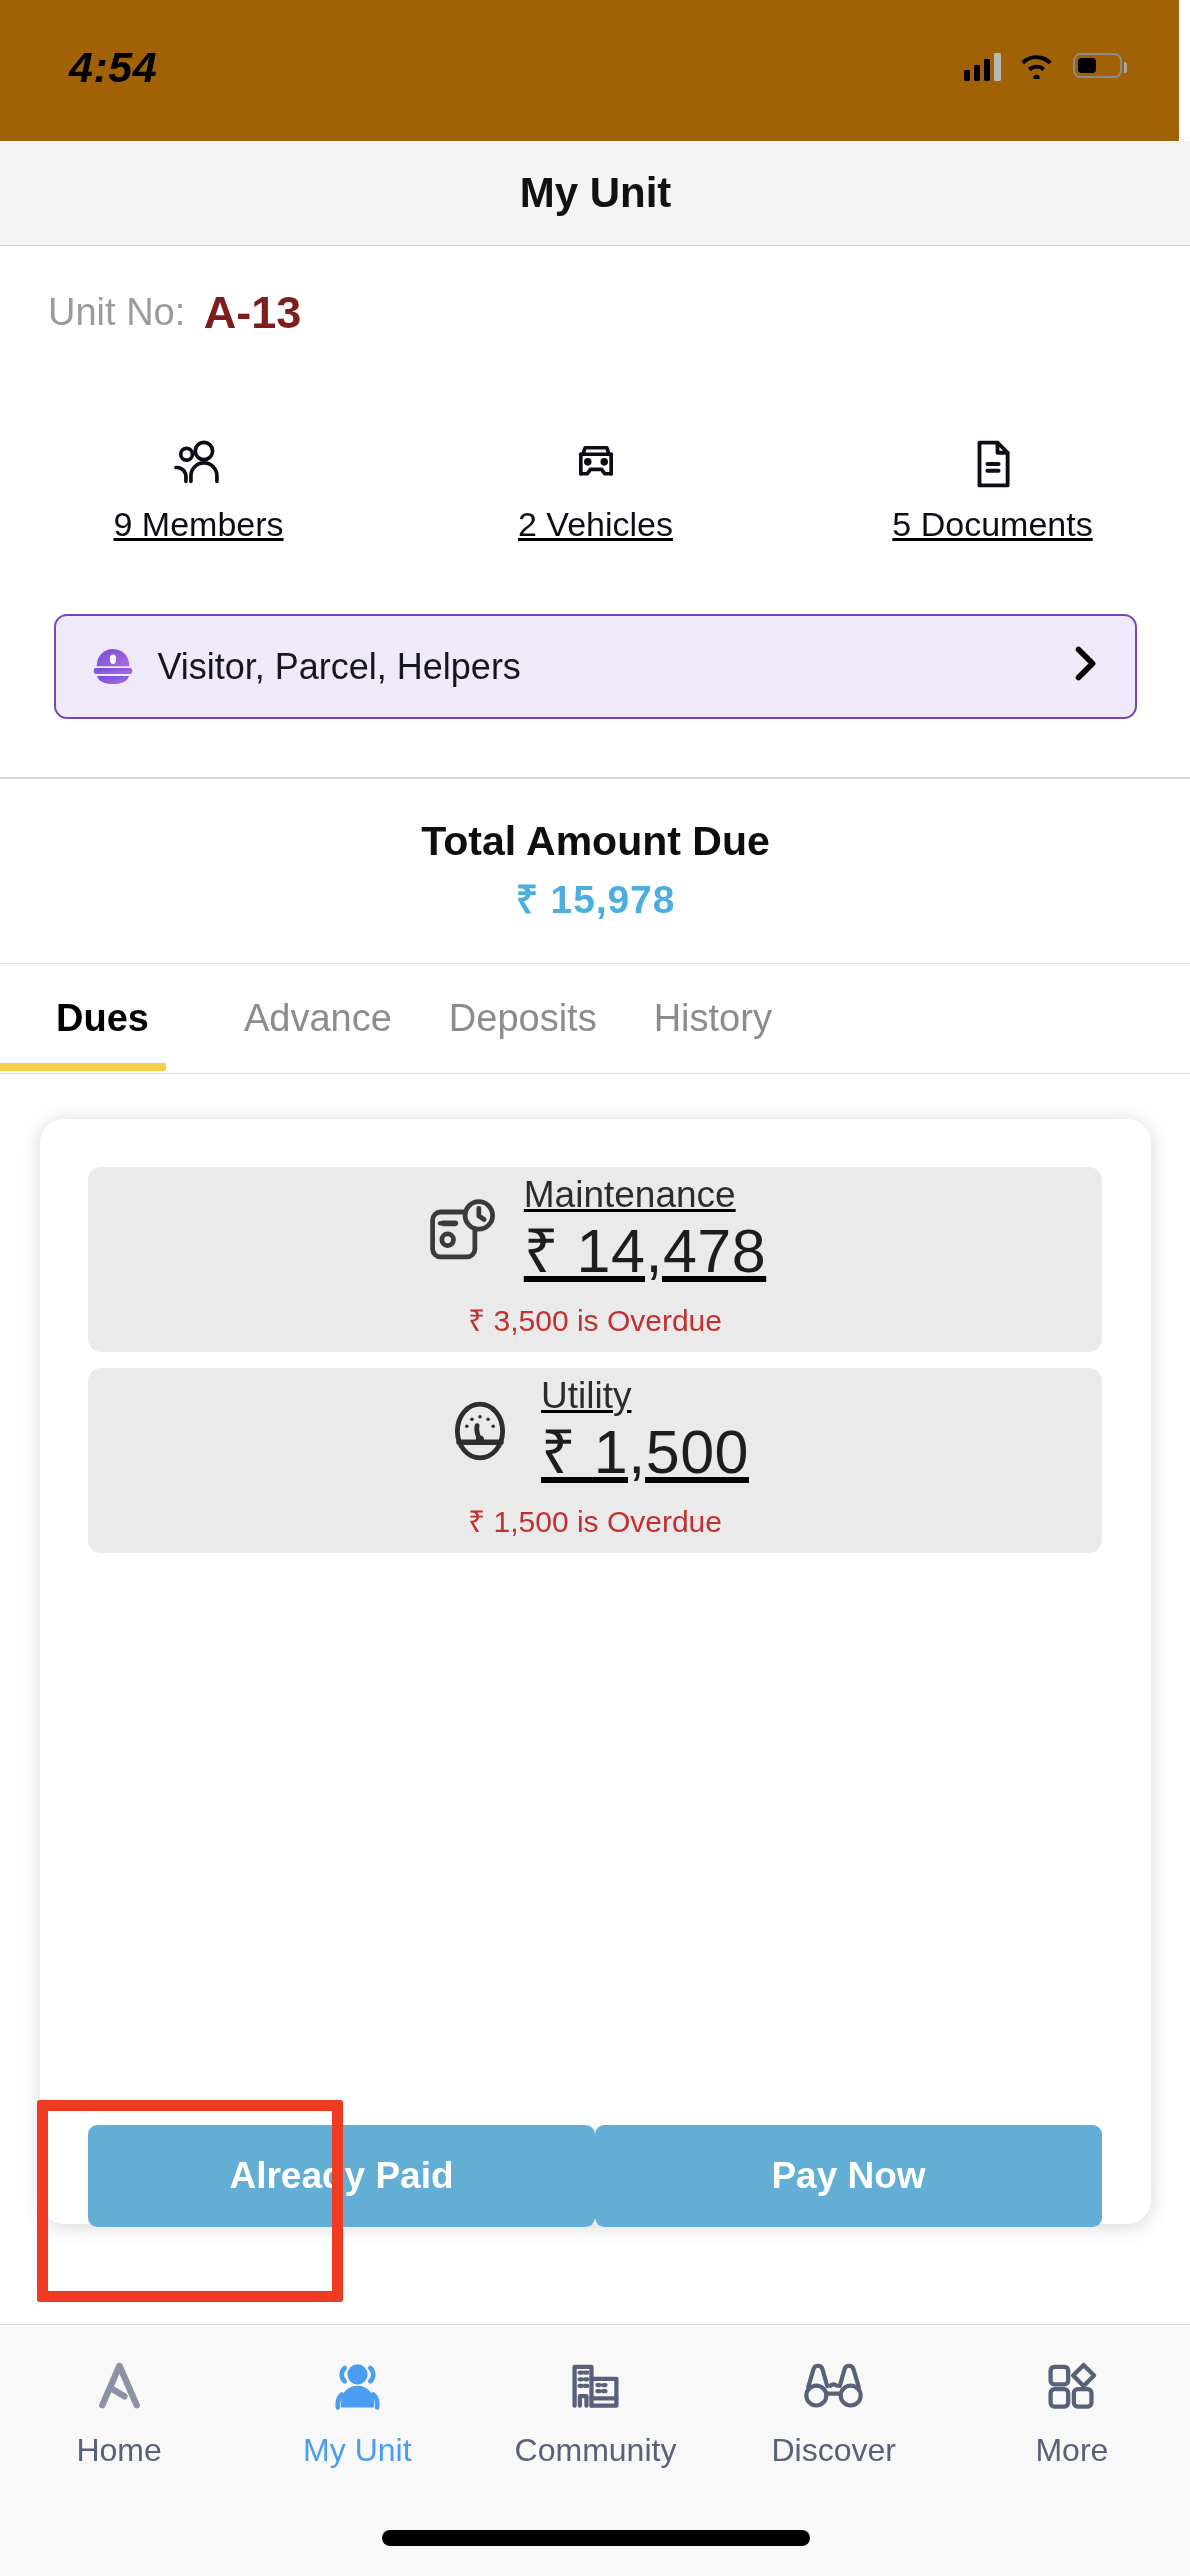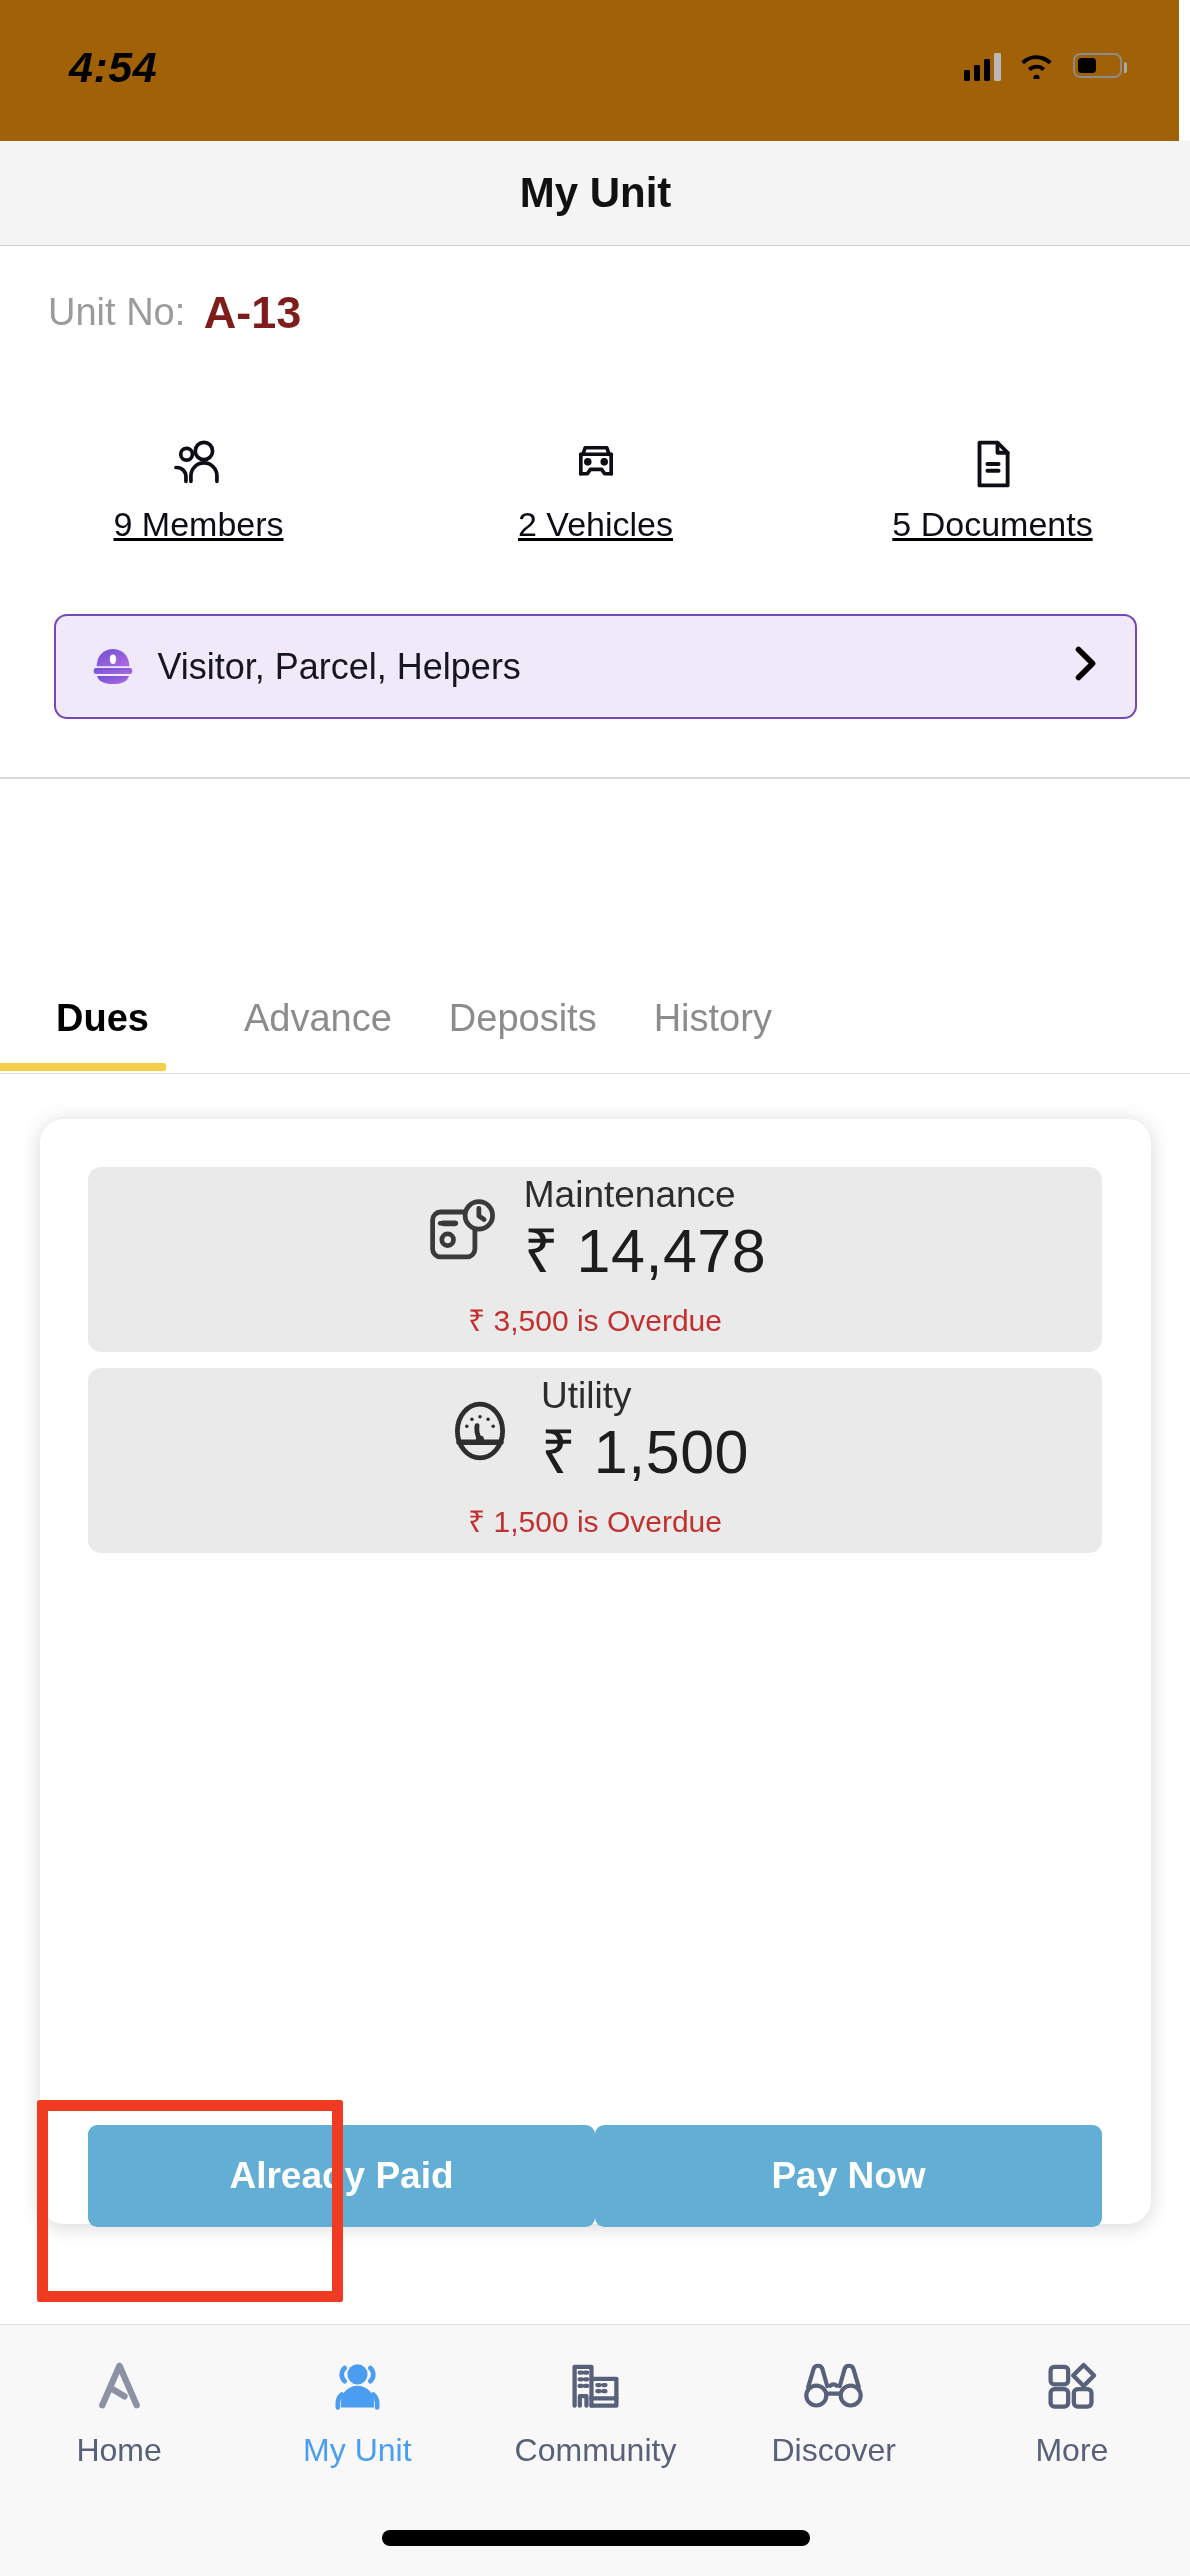--- a/index.html
+++ b/index.html
@@ -121,21 +121,21 @@
     box-shadow:0 2.8px 20.4px rgba(0,0,0,0.16);
   }
   .due-item {
     position:absolute; left:48px; width:1014px; height:185px;
     background:#eaeaea; border-radius:13px;
   }
   .due-item.first { top:48px; }
   .due-item.second { top:249px; }
   .due-inner {
     position:absolute; left:0; top:0; width:100%; height:126px;
-    display:flex; align-items:center; justify-content:center; gap:22px;
+    display:flex; align-items:center; justify-content:center; gap:22px;text-decoration:underline;
   }
   .due-icon { width:78px; height:78px; display:flex; align-items:center; justify-content:center; flex:none; }
   .due-texts { display:flex; flex-direction:column; align-items:flex-start; }
   .due-title { font-size:37px; color:#2c2c2c; font-weight:400; line-height:1.15; }
   .due-amount { font-size:61px; color:#1d1d1d; font-weight:400; line-height:1.15; letter-spacing:0.5px; }
   .due-overdue {
     position:absolute; left:0; top:132px; width:100%;
     text-align:center; font-size:30px; color:#c23030; font-weight:400;
   }
 
@@ -262,20 +262,24 @@
     <span class="visitor-text">Visitor, Parcel, Helpers</span>
     <span class="visitor-chev">
       <svg width="28" height="45" viewBox="0 0 14 24" fill="none" stroke="#000" stroke-width="3" stroke-linecap="round" stroke-linejoin="round">
         <path d="M3 4.5 10.5 12 3 19.5"></path>
       </svg>
     </span>
   </div>
 
   <div class="big-divider"></div>
 
+  <div class="total-block">
+    <div class="total-label">Total Amount Due</div>
+    <div class="total-value">₹  15,978</div>
+  </div>
 
   <div class="tabs">
     <div class="tab tab-dues active">Dues</div>
     <div class="tab tab-adv">Advance</div>
     <div class="tab tab-dep">Deposits</div>
     <div class="tab tab-hist">History</div>
   </div>
 
   <div class="card">
 

